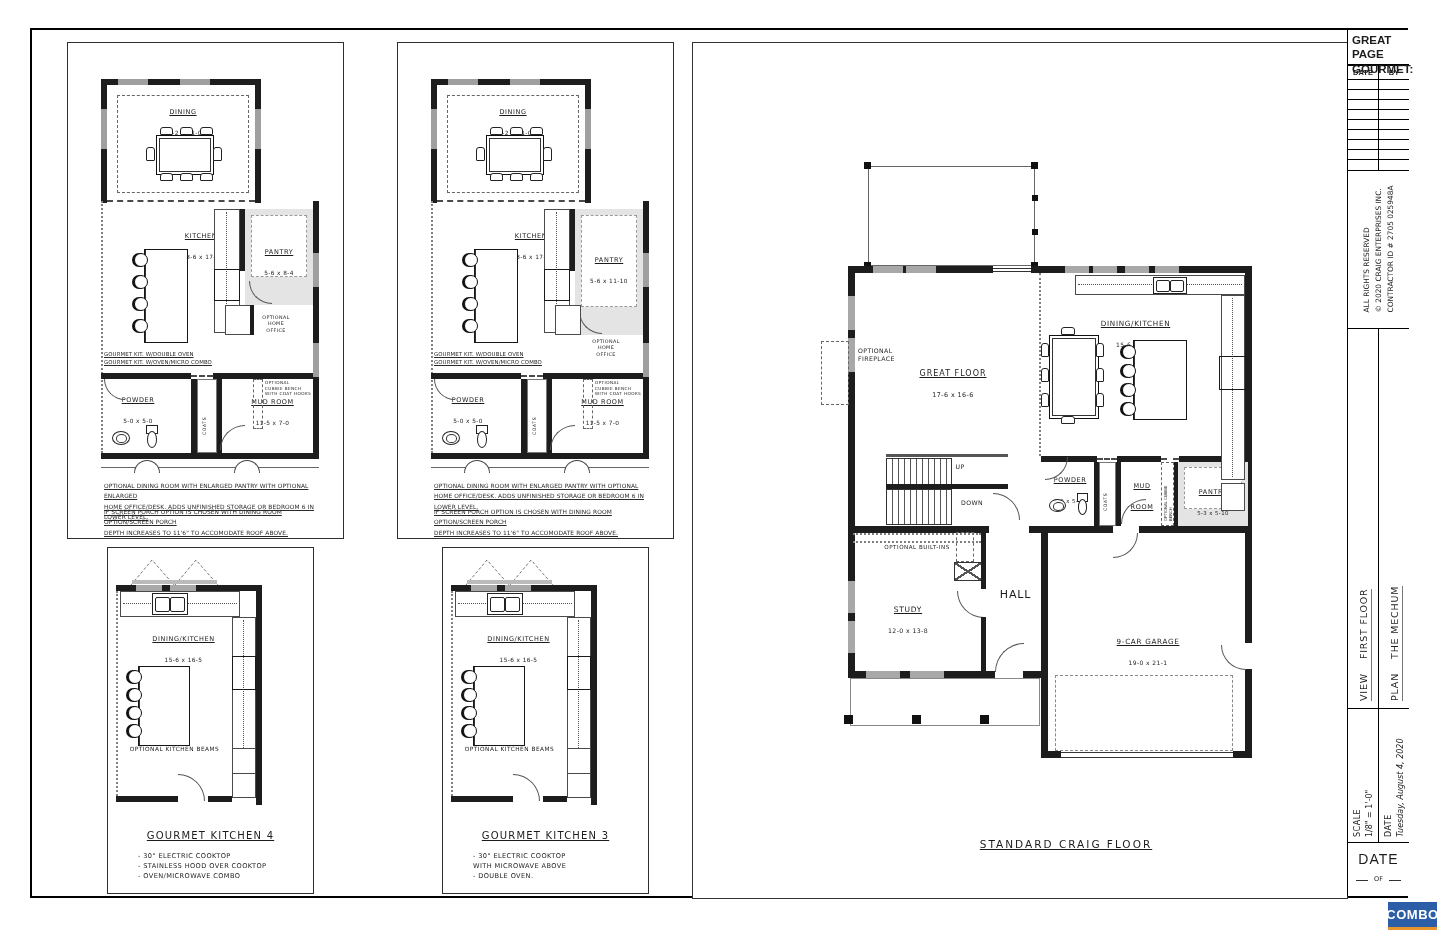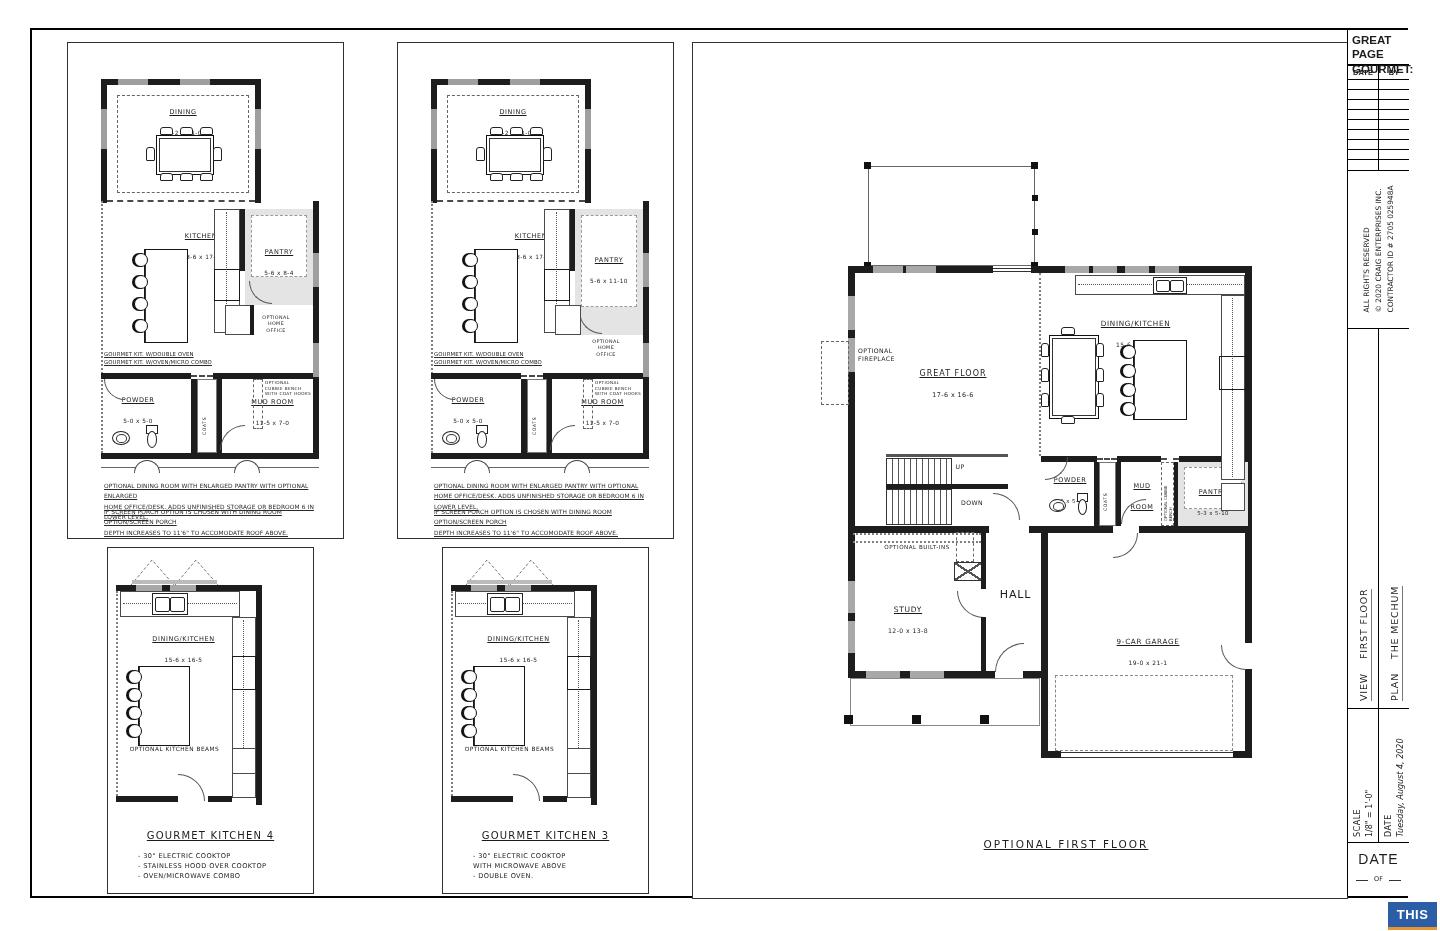--- a/index.html
+++ b/index.html
@@ -355,21 +355,21 @@
     <div class="stool" style="left:429px;top:359px;"></div>
     <div class="counter h" style="left:382px;top:232px;width:170px;height:20px;"></div>
     <div class="sink" style="left:460px;top:234px;width:34px;height:17px;"></div>
     <div class="counter v" style="left:528px;top:252px;width:24px;height:185px;"></div>
     <div class="range" style="left:526px;top:313px;width:28px;height:34px;"></div>
     <div class="tn" style="left:528px;top:440px;width:24px;height:28px;"></div>
 
     <div class="lbl" style="left:395px;top:586px;width:120px;"><span class="rm" style="font-size:7.2px;">9-CAR GARAGE</span><br><span class="dims" style="font-size:6px;">19-0 x 21-1</span></div>
     <div class="dash" style="left:362px;top:632px;width:178px;height:76px;border-color:#888;"></div>
 
-    <div class="lbl u" style="left:263px;top:795px;width:220px;font-size:10.5px;letter-spacing:2px;">OPTIONAL FIRST FLOOR</div>
+    <div class="lbl u" style="left:263px;top:795px;width:220px;font-size:10.5px;letter-spacing:2px;">STANDARD CRAIG FLOOR</div>
   </div>
 
   <div id="tb">
     <div class="tb-sec" style="height:36px;border-bottom-width:2px;padding:3px 4px;font-weight:bold;font-size:11.5px;line-height:1.25;font-family:'Liberation Sans',sans-serif;">
       <span style="display:block;">GREAT PAGE</span>
       <span style="display:block;">GOURMET:</span>
     </div>
     <div class="tb-row" style="height:14px;border-bottom:1.5px solid #000;font-weight:bold;font-size:7.5px;font-family:'Liberation Sans',sans-serif;">
       <div class="tb-cell" style="border-right:1px solid #000;text-align:center;line-height:14px;">DATE</div>
       <div class="tb-cell" style="text-align:center;line-height:14px;">BY</div>
@@ -448,15 +448,15 @@
       <div class="abs" style="left:0;top:32px;width:100%;text-align:center;font-size:6.5px;">
         <span style="display:inline-block;width:12px;border-bottom:1px solid #333;"></span>
         <span style="margin:0 4px;">OF</span>
         <span style="display:inline-block;width:12px;border-bottom:1px solid #333;"></span>
       </div>
     </div>
   </div>
 </div>
 
 <div class="caar" style="left:1388px;top:902px;width:49px;height:25px;background:#2b5ea7;border-bottom:3.5px solid #e9952e;color:#fff;font-size:13px;font-family:'Liberation Sans',sans-serif;">
-  <span>THIS</span>
+  <span>COMBO</span>
 </div>
 </div>
 
 </body></html>

